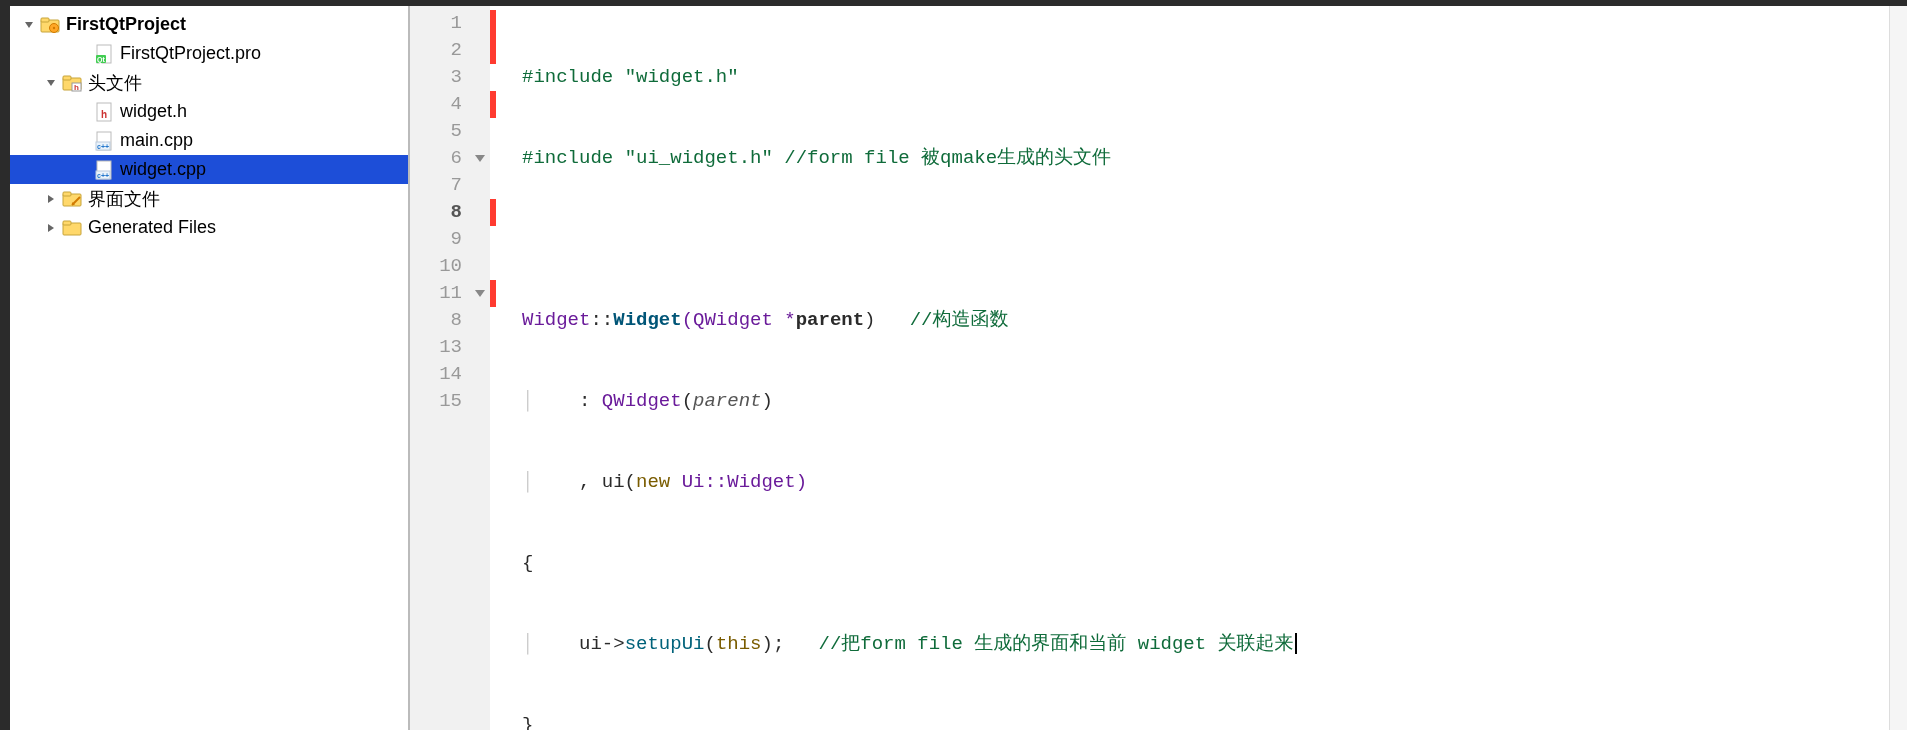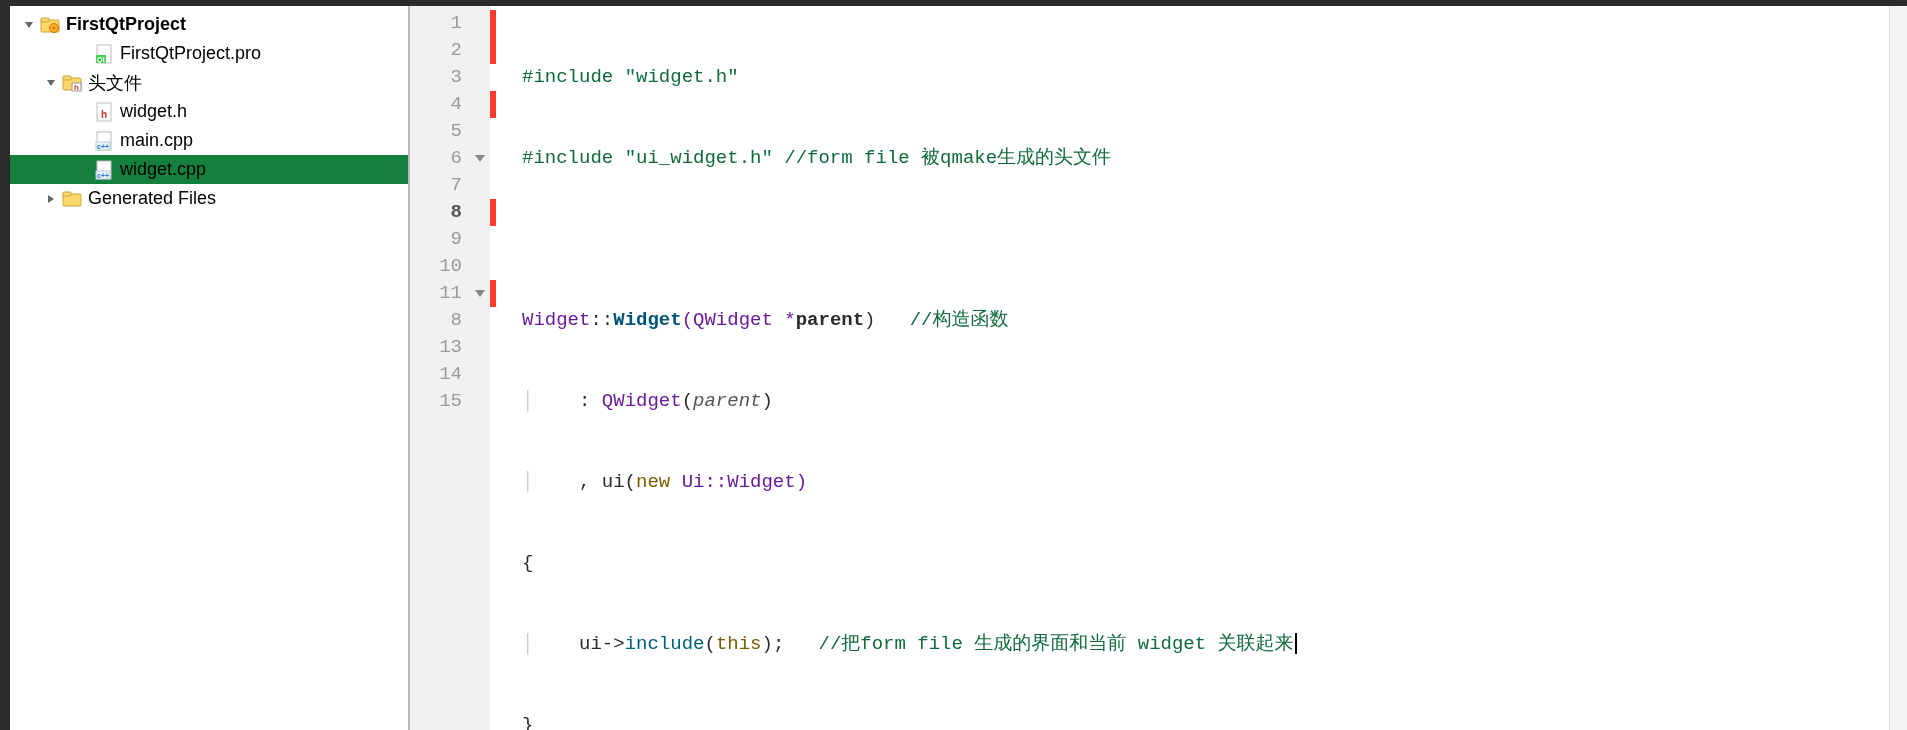--- a/index.html
+++ b/index.html
@@ -3,21 +3,21 @@
 <meta charset="utf-8">
 <style>
 * { margin:0; padding:0; box-sizing:border-box; }
 body { font-family:"Segoe UI",Arial,sans-serif; background:#2b2b2b; width:1907px; height:730px; overflow:hidden; }
 .app { display:flex; width:100%; height:calc(100% - 6px); margin-top:6px; background:#fff; }
 
 .left-dark { width:10px; background:#2b2b2b; flex-shrink:0; }
 
 .tree { width:400px; background:#fff; border-right:2px solid #bbb; flex-shrink:0; font-size:18px; padding-top:4px; user-select:none; }
 .tree-row { display:flex; align-items:center; height:29px; white-space:nowrap; cursor:default; }
-.tree-row.selected { background:#15803d; }
+.tree-row.selected { background:#1d4ed8; }
 .arrow { width:14px; height:14px; margin-right:4px; display:flex; align-items:center; justify-content:center; }
 .arrow.collapsed svg { transform:rotate(-90deg); }
 .indent0 { padding-left:12px;text-align:right; }
 .indent1 { padding-left:34px; }
 .indent2 { padding-left:84px; }
 .tree-label { }
 .tree-row.bold .tree-label { font-weight:700; }
 .ico { width:20px; height:20px; margin-right:6px; display:flex; align-items:center; justify-content:center; flex-shrink:0; }
 
 .editor { flex:1; display:flex; background:#fff; font-family:"Consolas","Courier New",monospace; font-size:19px; line-height:27px; overflow:hidden; }
@@ -121,20 +121,36 @@
     </div>
     <div class="tree-row indent2 selected">
       <span class="ico">
           <svg width="20" height="20">
             <rect x="3" y="1" width="14" height="18" fill="#fff" stroke="#bbb"></rect>
             <rect x="2" y="11" width="14" height="8" fill="#eaf3fb" stroke="#bcd"></rect>
             <text x="3" y="18" font-size="7" fill="#2277cc" font-weight="700">c++</text>
           </svg>
         </span>
       <span class="tree-label">widget.cpp</span>
+    </div>
+    <div class="tree-row indent1">
+      <span class="arrow collapsed">
+          <svg width="10" height="10">
+            <path d="M1 2 L9 2 L5 8 Z" fill="#666"></path>
+          </svg>
+        </span>
+      <span class="ico">
+          <svg width="20" height="18">
+            <rect x="1" y="4" width="18" height="12" rx="1" fill="#ffd86b" stroke="#c7a43a"></rect>
+            <rect x="1" y="2" width="8" height="4" rx="1" fill="#ffd86b" stroke="#c7a43a"></rect>
+            <path d="M10 15 L18 7" stroke="#d17a00" stroke-width="2"></path>
+            <path d="M10 15 L10 12 L13 15 Z" fill="#d17a00"></path>
+          </svg>
+        </span>
+      <span class="tree-label">界面文件</span>
     </div>
     <div class="tree-row indent1">
       <span class="arrow collapsed">
           <svg width="10" height="10">
             <path d="M1 2 L9 2 L5 8 Z" fill="#666"></path>
           </svg>
         </span>
       <span class="ico">
           <svg width="20" height="18">
             <rect x="1" y="4" width="18" height="12" rx="1" fill="#ffd86b" stroke="#c7a43a"></rect>
@@ -202,21 +218,21 @@
         <div class="dirty-cell"></div>
       </div>
     <div class="code">
       <div class="code-line"><span class="pp">#include </span><span class="str">"widget.h"</span></div>
       <div class="code-line"><span class="pp">#include </span><span class="str">"ui_widget.h" </span><span class="cmt">//form file 被qmake生成的头文件</span></div>
       <div class="code-line"></div>
       <div class="code-line"><span class="type">Widget</span><span>::</span><span class="cls">Widget</span><span class="type">(QWidget *</span><span class="param">parent</span><span>)   </span><span class="cmt">//构造函数</span></div>
       <div class="code-line"><span class="guide">│</span><span>    : </span><span class="type">QWidget</span><span>(</span><span class="ital">parent</span><span>)</span></div>
       <div class="code-line"><span class="guide">│</span><span>    , ui(</span><span class="kw">new</span><span class="type"> Ui::Widget)</span></div>
       <div class="code-line"><span>{</span></div>
-      <div class="code-line"><span class="guide">│</span><span>    ui</span><span class="ptr">-&gt;</span><span class="fn">include</span><span>(</span><span class="kw">this</span><span>);   </span><span class="cmt">//把form file 生成的界面和当前 widget 关联起来</span><span class="cursor"></span></div>
+      <div class="code-line"><span class="guide">│</span><span>    ui</span><span class="ptr">-&gt;</span><span class="fn">setupUi</span><span>(</span><span class="kw">this</span><span>);   </span><span class="cmt">//把form file 生成的界面和当前 widget 关联起来</span><span class="cursor"></span></div>
       <div class="code-line"><span>}</span></div>
       
       
       
       
       
       
     </div>
     <div class="scrollbar-v"></div>
   </div>

